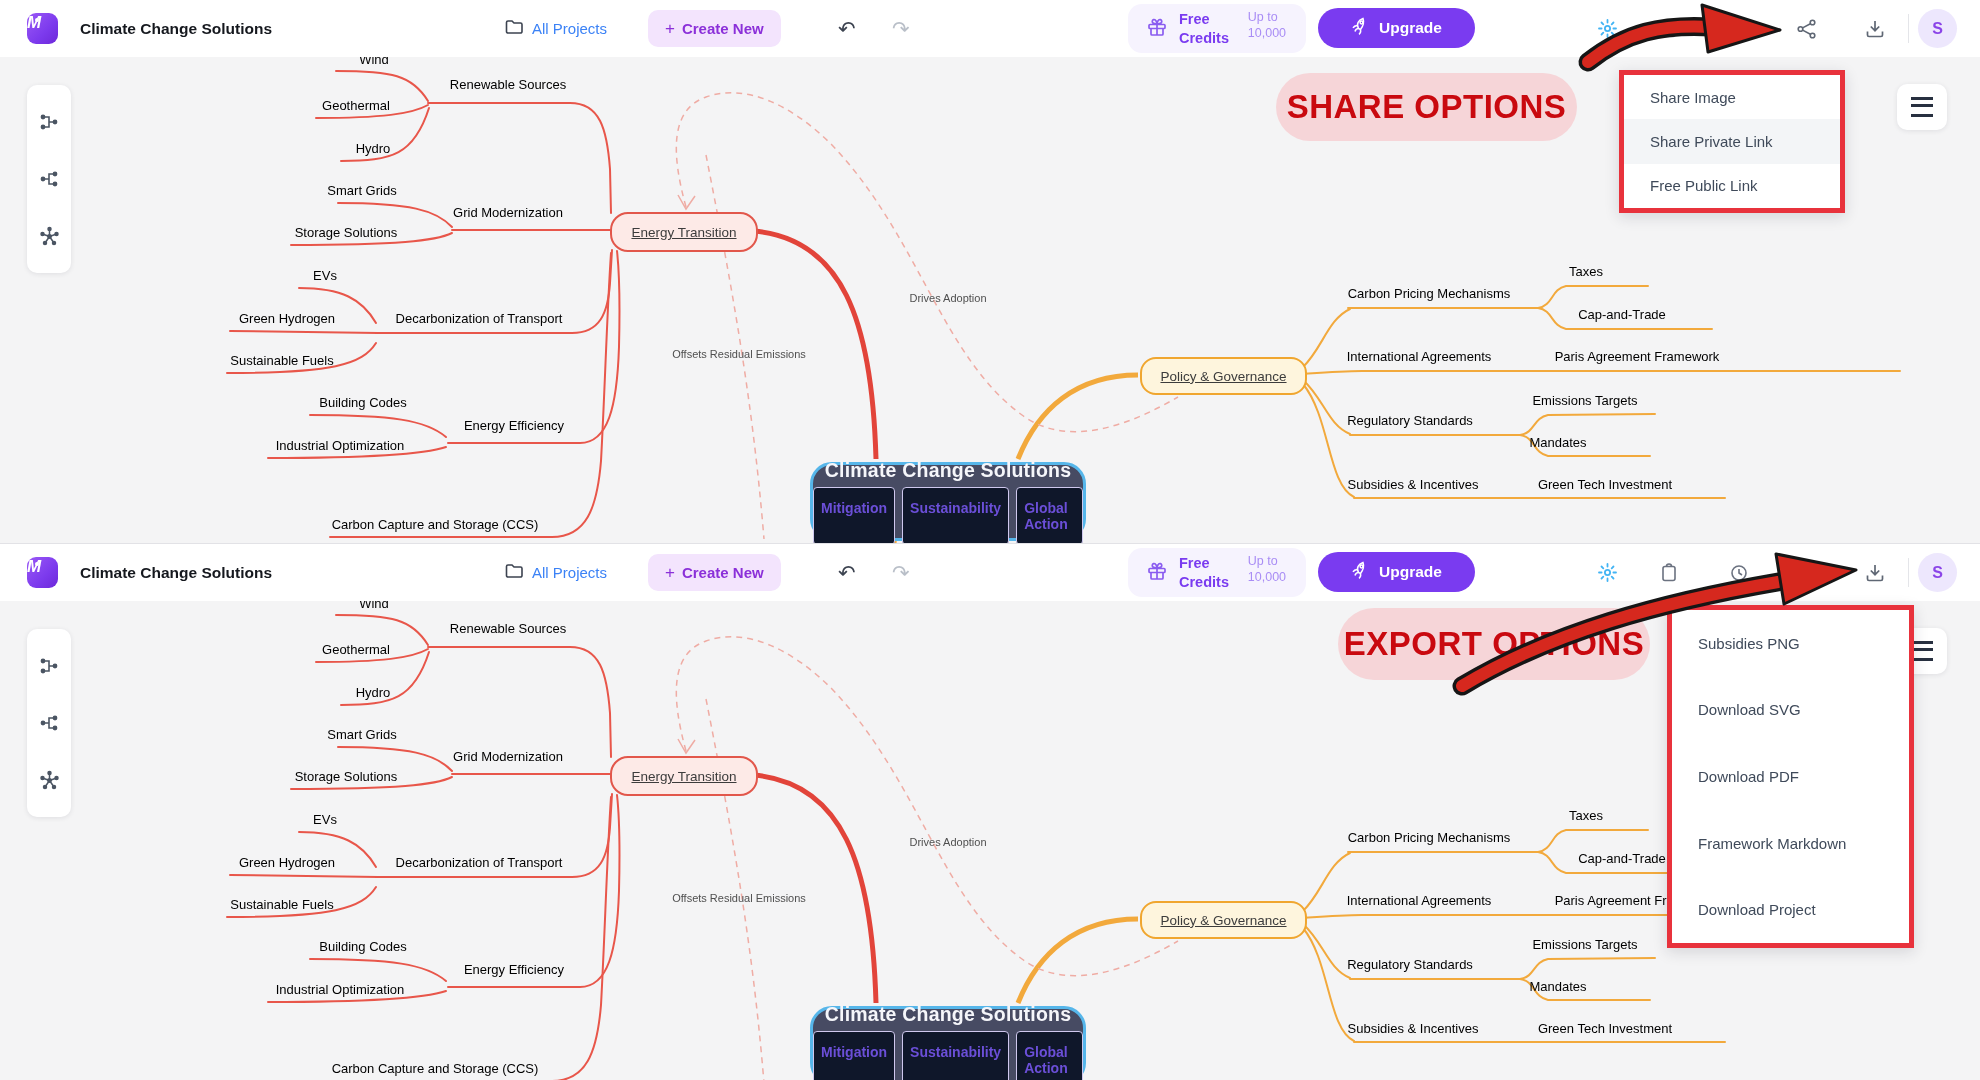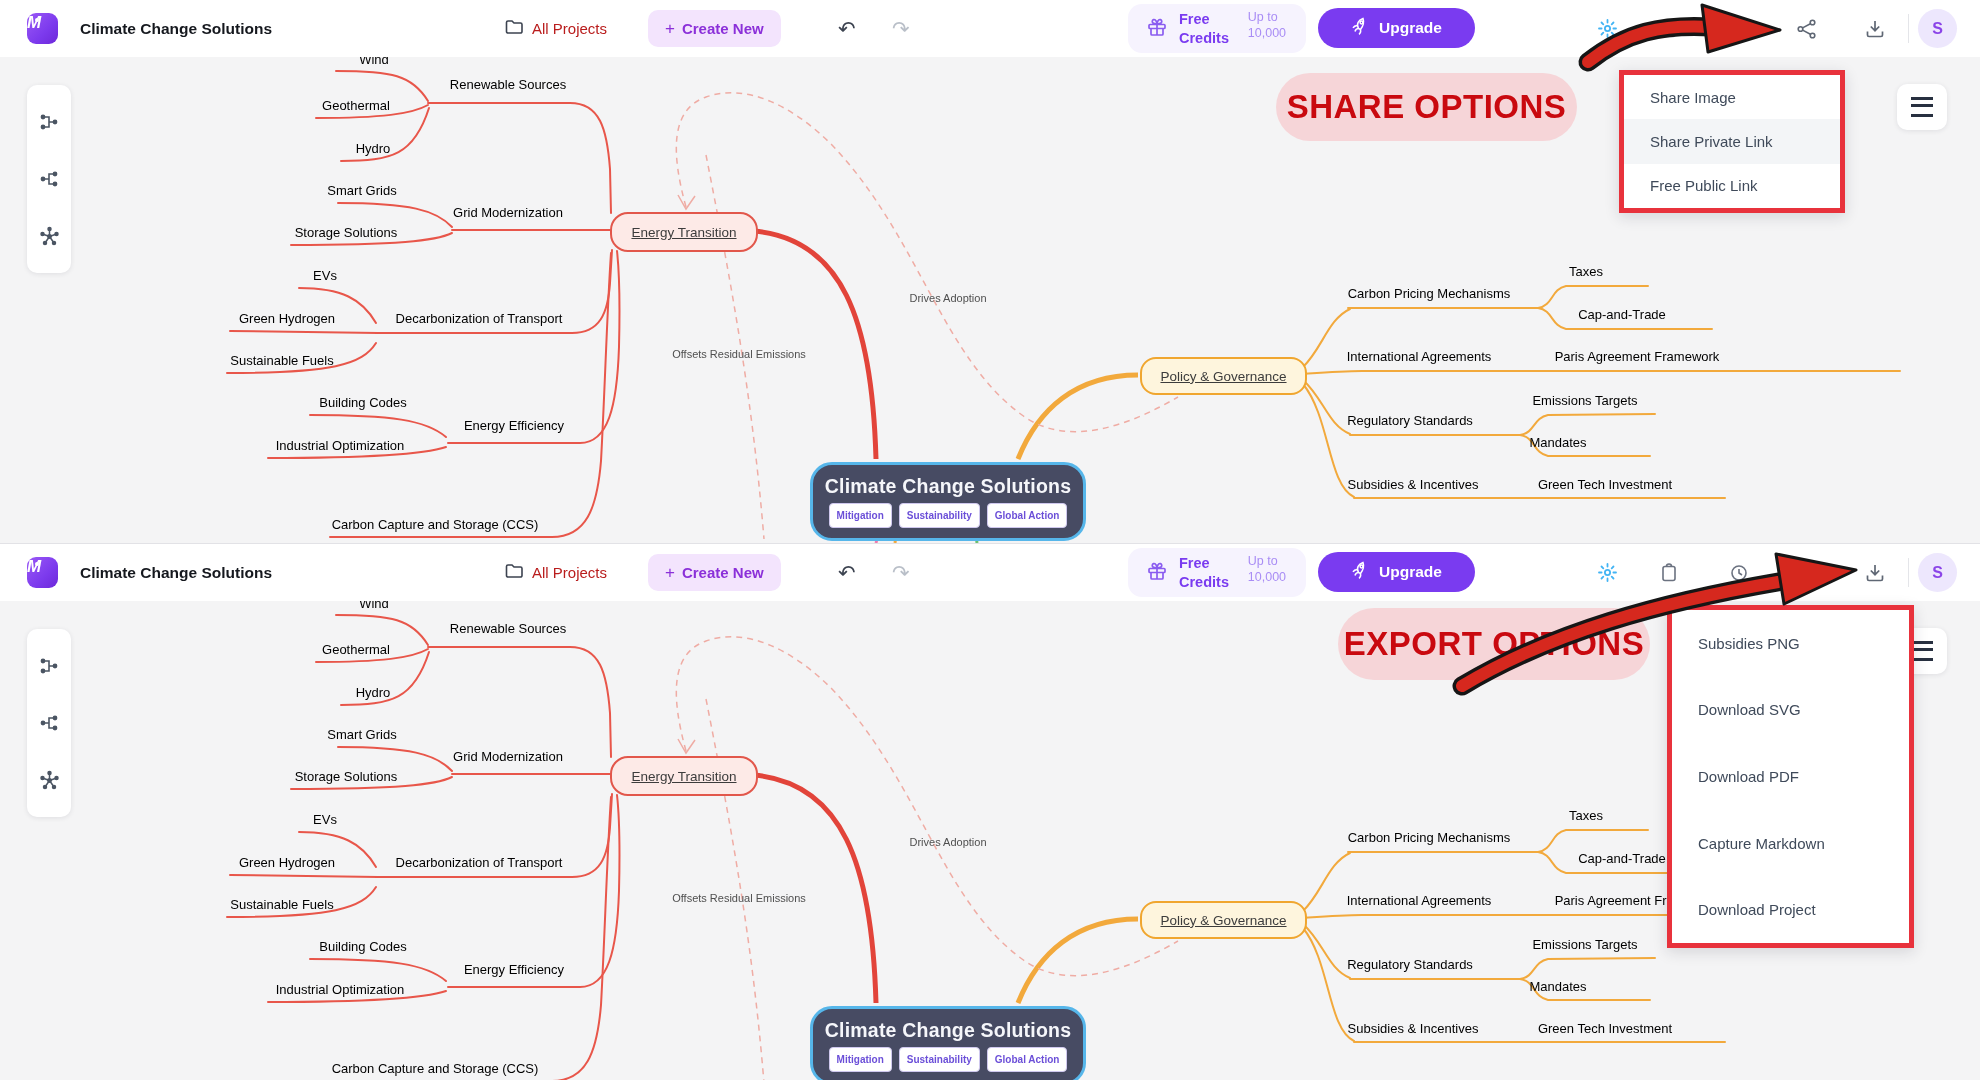--- a/index.html
+++ b/index.html
@@ -11,21 +11,21 @@
 
   
   .mm-header{position:absolute;top:0;left:0;width:100%;height:57px;background:#ffffff;z-index:10;}
   .mm-header *{box-sizing:border-box;}
   .h-abs{position:absolute;display:flex;align-items:center;}
   .h-logo{left:27px;top:13px;width:31px;height:31px;border-radius:9px;
     background:linear-gradient(135deg,#9b59f6 0%,#7c3aed 60%,#6d28d9 100%);
     color:#fff;justify-content:center;font-weight:700;font-style:italic;font-size:17px;position:absolute;}
   .h-logo i{position:absolute;top:5px;left:8px;width:4px;height:4px;border-radius:50%;background:#fff;}
   .h-title{left:80px;top:0;height:57px;font-size:15.5px;font-weight:700;color:#15181e;}
-  .h-projects{left:505px;top:0;height:57px;gap:8px;font-size:15px;font-weight:500;color:#b91c1c;cursor:pointer;}
+  .h-projects{left:505px;top:0;height:57px;gap:8px;font-size:15px;font-weight:500;color:#3b82f6;cursor:pointer;}
   .h-create{left:648px;top:10px;height:37px;padding:0 17px;border-radius:10px;background:#f3e4fd;
     color:#8b30d9;font-size:15px;font-weight:600;gap:7px;cursor:pointer;}
   .h-create .plus{font-size:17px;font-weight:500;}
   .h-undo{left:838px;top:0;height:57px;font-size:21px;color:#3c4350;cursor:pointer;}
   .h-redo{left:892px;top:0;height:57px;font-size:21px;color:#b9bfc8;cursor:pointer;}
   .h-credits{left:1128px;top:4px;height:49px;width:178px;border-radius:14px;background:#f6f3fe;
     padding-left:18px;gap:11px;cursor:pointer;}
   .h-credits .txt{display:flex;flex-direction:row;line-height:1.25;}
   .h-credits .l1{font-size:14.5px;font-weight:700;color:#7a3bf0;}
   .h-credits .l2{font-size:12.5px;font-weight:500;color:#a98df5;}
@@ -47,22 +47,22 @@
   .mm-text{position:absolute;transform:translate(-50%,-50%);font-size:13px;color:#000000;white-space:nowrap;}
   .mm-rel{position:absolute;transform:translate(-50%,-50%);font-size:11px;color:#4f4f4f;white-space:nowrap;}
   .pill-node{position:absolute;display:flex;align-items:center;justify-content:center;
     border-radius:18px;font-size:13.5px;color:#3c3c3c;white-space:nowrap;text-decoration:underline;}
   .node-energy{left:610px;top:155px;width:144px;height:36px;background:#fdeae7;border:2px solid #e2574b;}
   .node-policy{left:1140px;top:300px;width:163px;height:34px;background:#fef5dd;border:2px solid #f0a62f;border-radius:16px;}
   .node-root{left:810px;top:405px;width:270px;height:73px;background:#474b63;border:3px solid #56b6ea;
     border-radius:22px;position:absolute;display:flex;flex-direction:column;align-items:center;justify-content:center;gap:5px;}
   .root-title{color:#f5f6fa;font-size:19.5px;font-weight:700;letter-spacing:.2px;}
   .root-badges{display:flex;gap:7px;}
-  .badge{background:#ffffff;border:1px solid #cfc8ee;border-radius:4px;color:#6b4fd8;
-    font-size:10px;font-weight:600;padding:6px 7px;}
+  .badge{background:#0f172a;border:1px solid #cfc8ee;border-radius:4px;color:#6b4fd8;
+    font-size:14px;font-weight:600;padding:12px 7px;}
 
   .side-toolbar{position:absolute;left:27px;top:28px;width:44px;height:172px;background:#fff;border-radius:10px;
     box-shadow:0 1px 5px rgba(40,40,60,.10);display:flex;flex-direction:column;align-items:center;
     justify-content:space-around;padding:8px 0;z-index:5;}
   .tool-btn{width:26px;height:26px;display:flex;align-items:center;justify-content:center;cursor:pointer;color:#4b5563;}
   .burger-card{position:absolute;left:1897px;top:27px;width:50px;height:46px;background:#fff;border-radius:10px;
     box-shadow:0 1px 5px rgba(40,40,60,.10);display:flex;align-items:center;justify-content:center;z-index:5;cursor:pointer;}
   .burger{width:22px;height:14px;border-top:3px solid #283040;border-bottom:3px solid #283040;position:relative;}
   .burger:after{content:"";position:absolute;left:0;top:4px;width:22px;height:3px;background:#283040;}
 
@@ -498,21 +498,21 @@
           <div class="burger"></div>
         </div>
     </div>
 
     <div class="annot-export">
       <div class="annot-pill">EXPORT OPTIONS</div>
       <div class="dropdown">
           <div class="menu-item">Subsidies PNG</div>
           <div class="menu-item">Download SVG</div>
           <div class="menu-item">Download PDF</div>
-          <div class="menu-item">Capture Markdown</div>
+          <div class="menu-item">Framework Markdown</div>
           <div class="menu-item">Download Project</div>
         </div>
       <svg class="annot-arrow" viewBox="0 0 1980 543">
         <path d="M1462,142 C1552,88 1662,58 1778,38" stroke="#161616" stroke-width="19" fill="none" stroke-linecap="round"></path>
         <path d="M1462,142 C1552,88 1662,58 1778,38" stroke="#d6281e" stroke-width="12" fill="none" stroke-linecap="round"></path>
         <polygon points="1776,10 1856,26 1784,60" fill="#d6281e" stroke="#161616" stroke-width="3" stroke-linejoin="round"></polygon>
       </svg>
     </div>
 
   </div>

